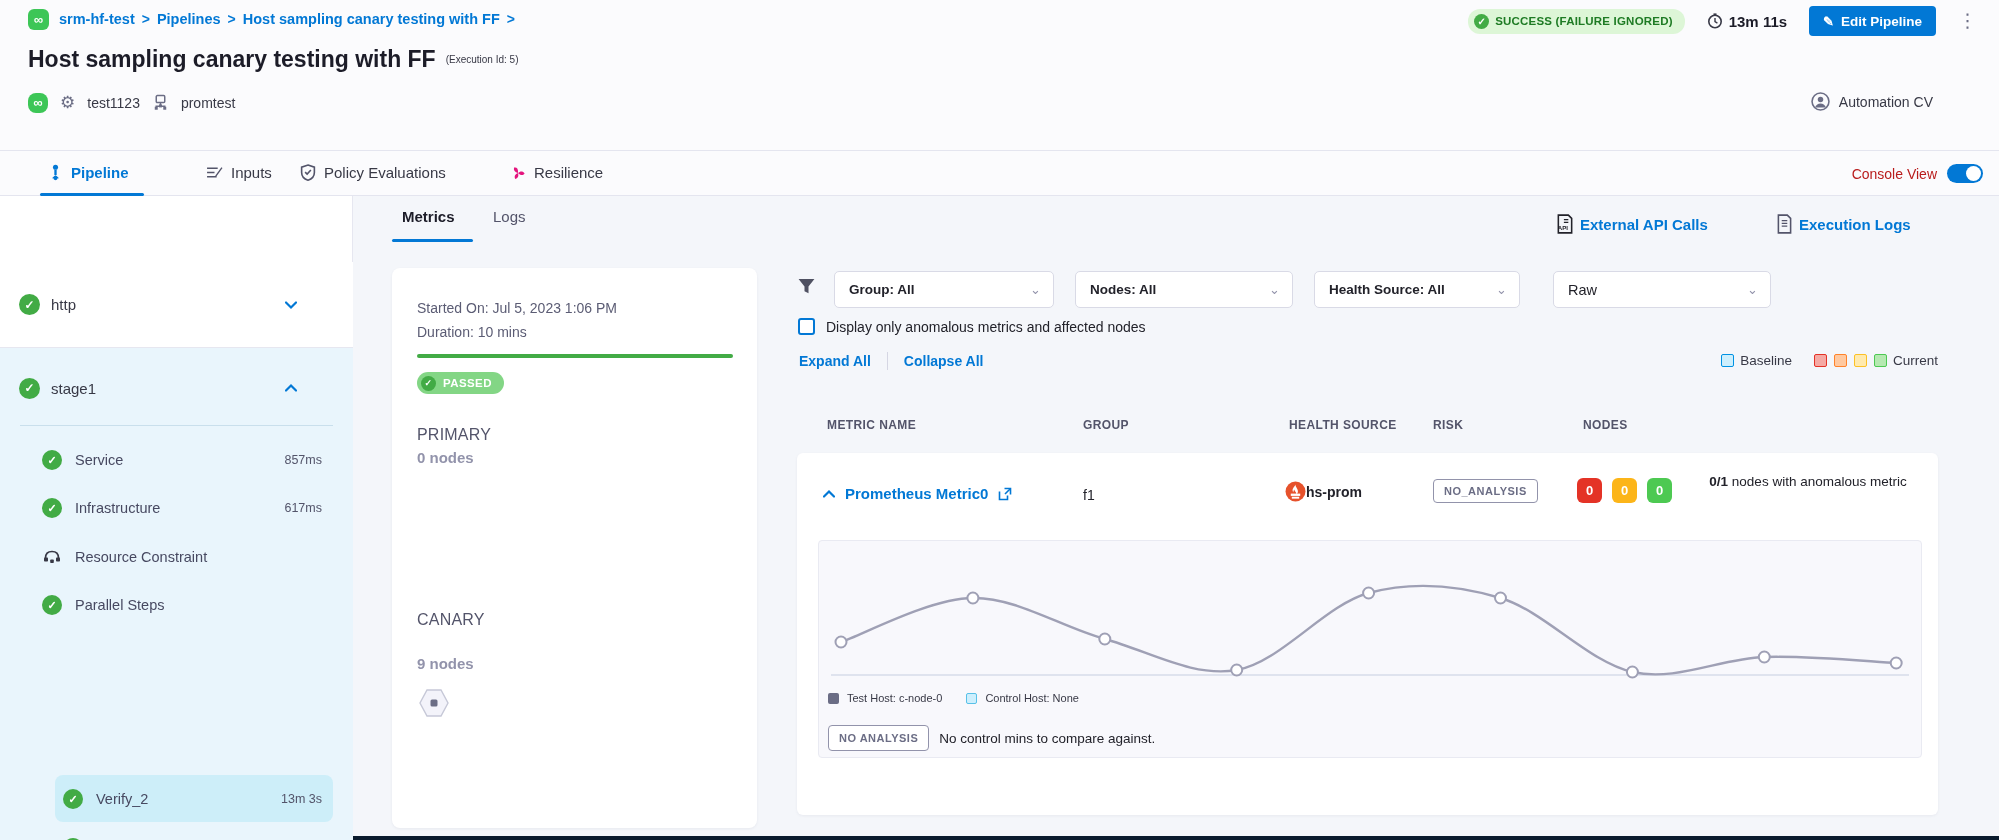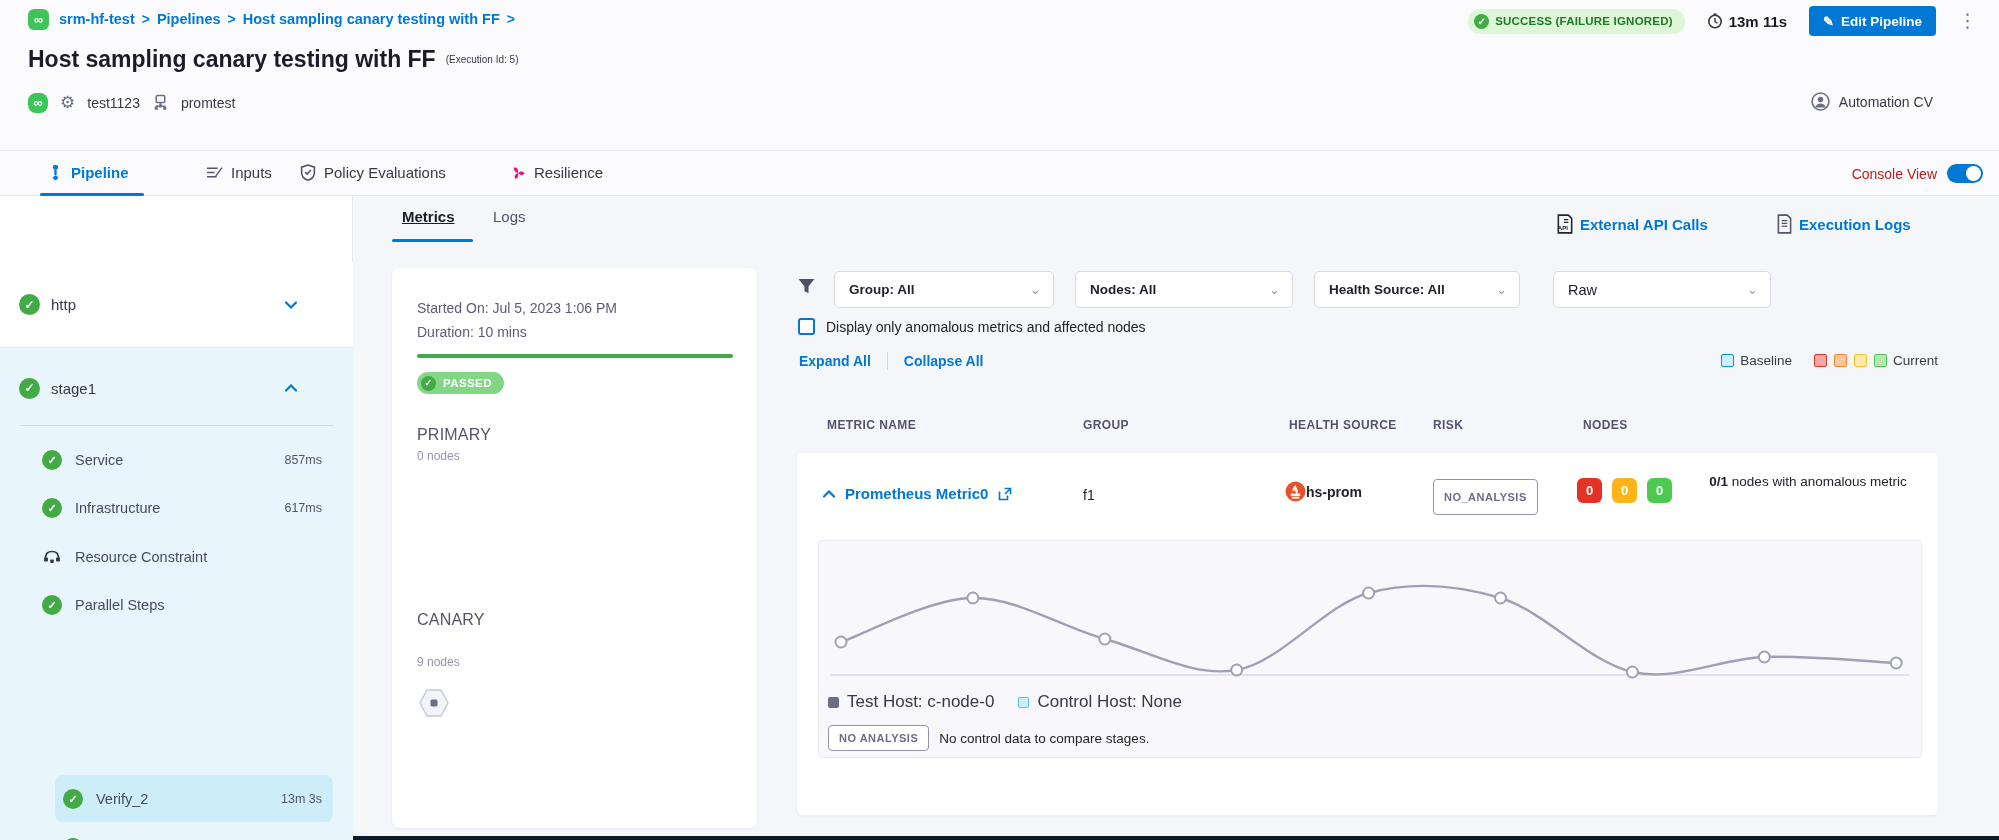--- a/index.html
+++ b/index.html
@@ -42,46 +42,46 @@
   .stage-label { font-size:15px; color:#383946; margin-left:11px; }
   .stage1-section { position:absolute; left:0; top:152px; width:353px; height:492px; background:#e9f5fc; }
   .step-label { font-size:14.5px; color:#474961; margin-left:13px; }
   .step-duration { position:absolute; right:31px; font-size:12.5px; color:#53546a; }
   .step-row { position:absolute; display:flex; align-items:center; width:353px; cursor:pointer; }
   .hl { position:absolute; left:55px; width:278px; height:47px; background:#cdeef9; border-radius:8px; }
   .chev { width:12px; height:12px; }
 
   
   .mid-tab { font-size:15px; cursor:pointer; }
-  .mid-tab.active { font-weight:700; color:#1c1c28;text-decoration:underline; }
+  .mid-tab.active { font-weight:700; color:#1c1c28; }
   .mid-tab.idle { color:#53546a; }
   .summary-card { position:absolute; left:392px; top:72px; width:365px; height:560px; background:#fff; border-radius:8px; box-shadow:0 1px 3px rgba(40,41,61,.06); }
   .sum-line { font-size:14px; color:#5b5c74; }
   .passed-pill { display:inline-flex; align-items:center; gap:7px; background:#83d685; border-radius:11px; height:22px; padding:0 12px 0 4px; color:#fff; font-size:11.5px; font-weight:700; letter-spacing:.4px; }
   .group-h { font-size:16px; color:#53546a; letter-spacing:.2px; }
-  .group-sub { font-size:12px; color:#9293ab; }
+  .group-sub { font-size:15px; color:#9293ab;font-weight:bold; }
 
   
   .link-blue { color:#0278d5; font-size:15px; font-weight:700; cursor:pointer; }
   .dropdown { position:absolute; height:37px; background:#fff; border:1px solid #d9dae6; border-radius:5px; display:flex; align-items:center; justify-content:space-between; padding:0 12px 0 14px; cursor:pointer; }
   .dropdown .lbl { font-size:13.5px; font-weight:700; color:#22222a; }
   .dd-chev { color:#9293ab; font-size:13px; }
   .checkbox { width:17px; height:17px; border:2px solid #0278d5; border-radius:3px; background:#fff; cursor:pointer; }
   .cb-label { font-size:14px; color:#22222a; margin-left:11px; }
   .lg-sq { width:13px; height:13px; border-radius:2px; }
   .lg-txt { font-size:13.5px; color:#383946; margin-left:6px; }
   .th { position:absolute; font-size:12px; font-weight:700; color:#53546a; letter-spacing:.4px; }
   .metric-card { position:absolute; left:797px; top:257px; width:1141px; height:362px; background:#fff; border-radius:6px; box-shadow:0 1px 3px rgba(40,41,61,.06); }
   .metric-name { color:#0278d5; font-size:15px; font-weight:700; cursor:pointer; }
-  .risk-badge { display:inline-flex; align-items:center; justify-content:center; border:1px solid #9293ab; border-radius:4px; height:36px; padding:0 10px; font-size:11px; font-weight:700; color:#6b6d85; letter-spacing:.5px; background:#fff; }
+  .risk-badge { display:inline-flex; align-items:center; justify-content:center; border:1px solid #9293ab; border-radius:4px; height:24px; padding:0 10px; font-size:11px; font-weight:700; color:#6b6d85; letter-spacing:.5px; background:#fff; }
   .chip { width:25px; height:25px; border-radius:6px; color:#fff; font-size:13px; font-weight:700; display:flex; align-items:center; justify-content:center; }
   .nodes-sum { font-size:13.5px; color:#22222a; line-height:1.65; }
   .chart-panel { position:absolute; left:818px; top:344px; width:1104px; height:218px; background:#f8f8fc; border:1px solid #e9eaf2; border-radius:4px; }
   .cl-sq { width:11px; height:11px; border-radius:2px; }
-  .cl-txt { font-size:17px; color:#383946; margin-left:8px;text-align:right; }
+  .cl-txt { font-size:11px; color:#383946; margin-left:8px;text-align:right; }
   .bottom-strip { position:absolute; left:353px; top:640px; width:1646px; height:4px; background:#0a1b2d; }
 </style>
 </head>
 <body>
 
 <div class="page-header">
 
   <div class="abs row" style="left:28px; top:8px; height:22px;">
     <span class="logo-badge">∞</span>
     <span style="width:10px"></span>
@@ -378,18 +378,18 @@
       </svg>
     <div class="abs row" style="left:9px; top:151px;">
       <span class="cl-sq" style="background:#6b6d85;"></span>
       <span class="cl-txt">Test Host: c-node-0</span>
       <span style="width:24px"></span>
       <span class="cl-sq" style="background:#cdeffd;border:1.5px solid #58c1e8;"></span>
       <span class="cl-txt">Control Host: None</span>
     </div>
     <div class="abs row" style="left:9px; top:184px;">
       <span class="risk-badge" style="height:26px;">NO ANALYSIS</span>
-      <span style="font-size:13.5px;color:#22222a;margin-left:10px;">No control data to compare stages.</span>
+      <span style="font-size:13.5px;color:#22222a;margin-left:10px;">No control mins to compare against.</span>
     </div>
   </div>
 
   <div class="bottom-strip"></div>
 </div>
 
 </body></html>

